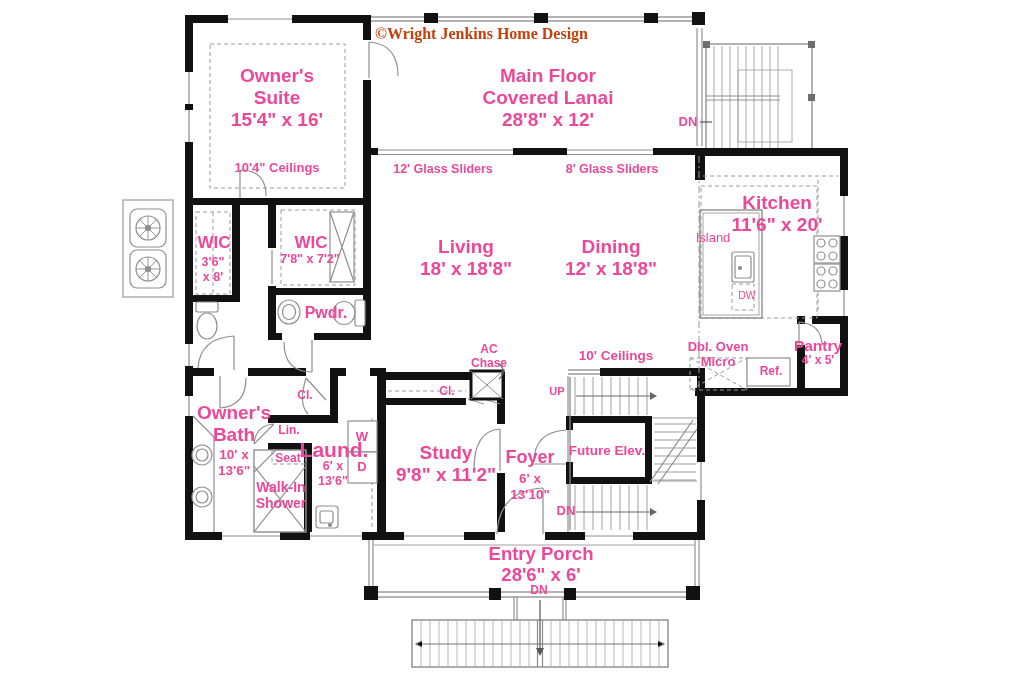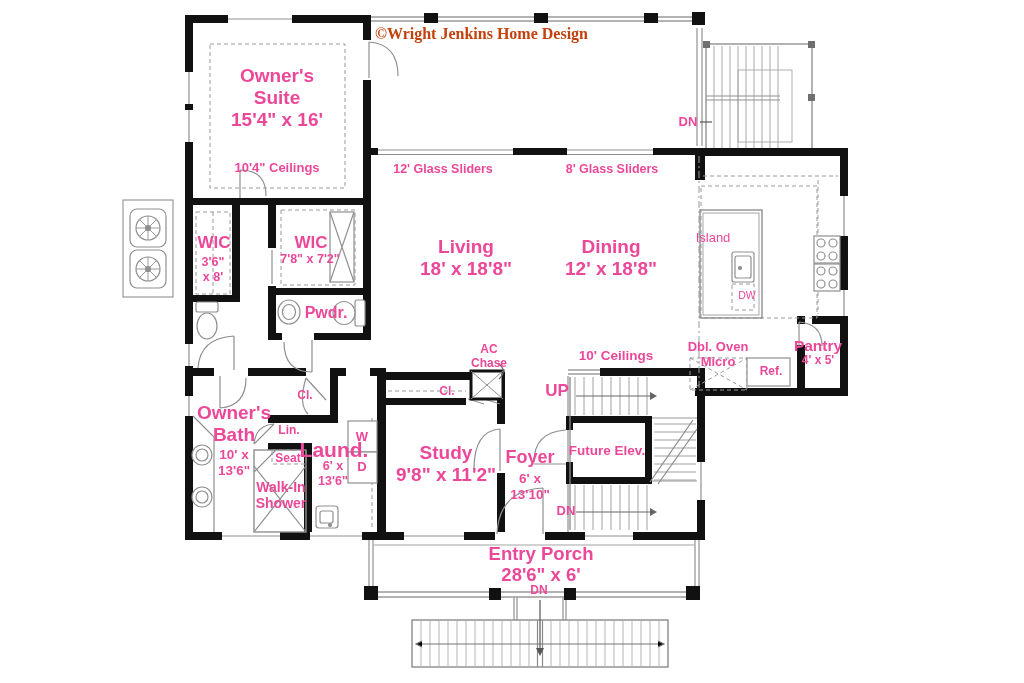--- a/index.html
+++ b/index.html
@@ -269,24 +269,29 @@
     </g>
   </g>
 </svg>
 
   <div class="copyright" style="left:375px;top:34px;font-size:16px">©Wright Jenkins Home Design</div>
 
   <div class="lbl" style="left:277px;top:98px;font-size:19px">Owner's
 Suite
 15'4" x 16'</div>
   <div class="lbl" style="left:277px;top:168px;font-size:13px">10'4" Ceilings</div>
+  <div class="lbl" style="left:548px;top:98px;font-size:19px">Main Floor
+Covered Lanai
+28'8" x 12'</div>
   <div class="lbl" style="left:443px;top:169px;font-size:12.5px">12' Glass Sliders</div>
   <div class="lbl" style="left:612px;top:169px;font-size:12.5px">8' Glass Sliders</div>
   <div class="lbl" style="left:688px;top:122px;font-size:13px">DN</div>
 
+  <div class="lbl" style="left:777px;top:214px;font-size:19px">Kitchen
+11'6" x 20'</div>
   <div class="lbl" style="left:713px;top:238px;font-size:13px;font-weight:500">Island</div>
   <div class="lbl" style="left:747px;top:295px;font-size:10.5px;font-weight:500">DW</div>
   <div class="lbl" style="left:718px;top:354px;font-size:13px">Dbl. Oven
 Micro</div>
   <div class="lbl" style="left:771px;top:372px;font-size:12px">Ref.</div>
   <div class="lbl" style="left:818px;top:346px;font-size:15.5px">Pantry</div>
   <div class="lbl" style="left:818px;top:361px;font-size:12px">4' x 5'</div>
 
   <div class="lbl" style="left:466px;top:258px;font-size:19px">Living
 18' x 18'8"</div>
@@ -319,20 +324,20 @@
   <div class="lbl" style="left:362px;top:437px;font-size:13px">W</div>
   <div class="lbl" style="left:362px;top:467px;font-size:13px">D</div>
 
   <div class="lbl" style="left:446px;top:464px;font-size:19px">Study
 9'8" x 11'2"</div>
   <div class="lbl" style="left:447px;top:392px;font-size:12px">Cl.</div>
   <div class="lbl" style="left:530px;top:457px;font-size:18px">Foyer</div>
   <div class="lbl" style="left:530px;top:487px;font-size:13.5px">6' x
 13'10"</div>
 
-  <div class="lbl" style="left:557px;top:391px;font-size:17px">UP</div>
+  <div class="lbl" style="left:557px;top:391px;font-size:11px">UP</div>
   <div class="lbl" style="left:607px;top:451px;font-size:13.5px">Future Elev.</div>
   <div class="lbl" style="left:566px;top:511px;font-size:13px">DN</div>
 
   <div class="lbl" style="left:541px;top:564px;font-size:18.5px">Entry Porch
 28'6" x 6'</div>
   <div class="lbl" style="left:539px;top:591px;font-size:12px">DN</div>
 </div>
 
 </body></html>

